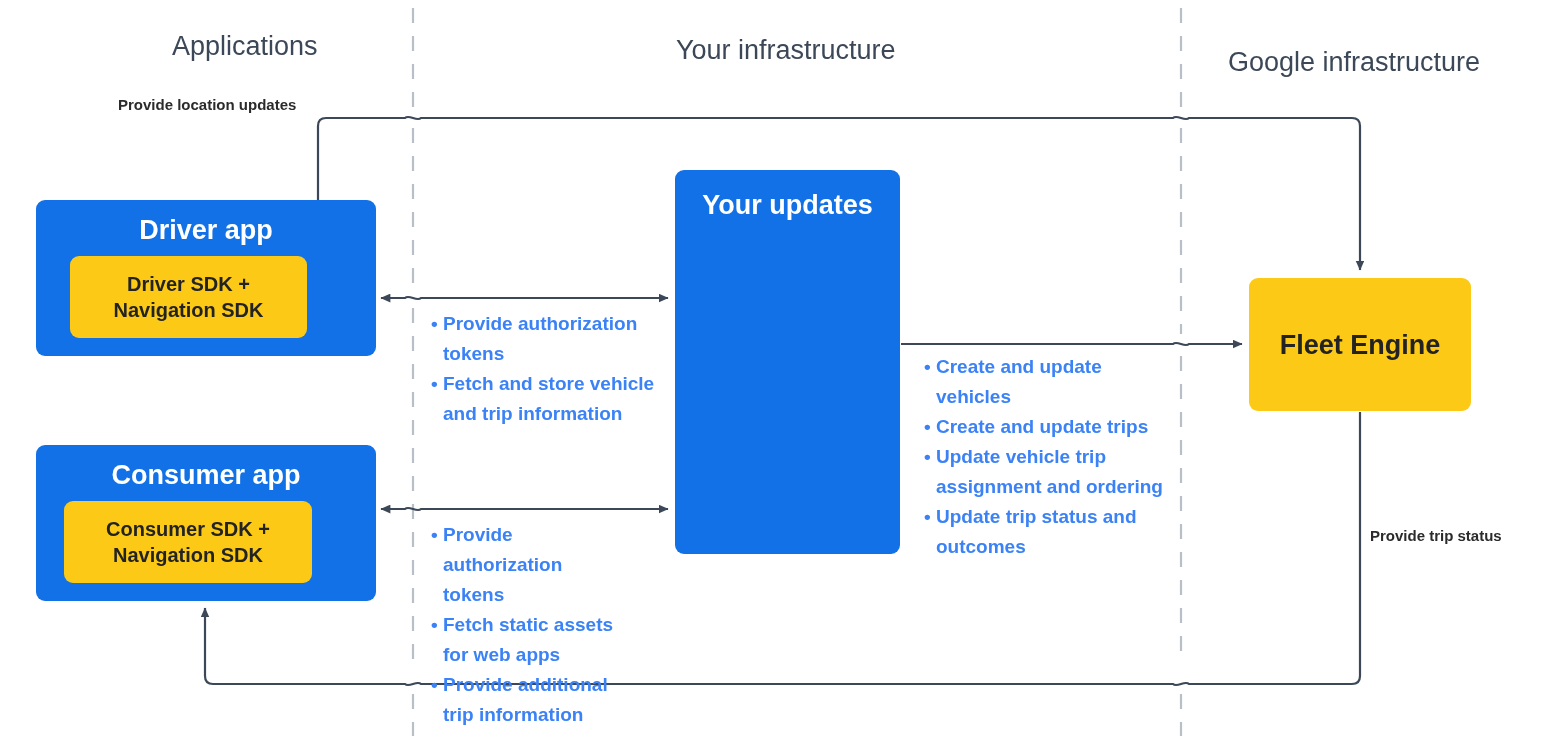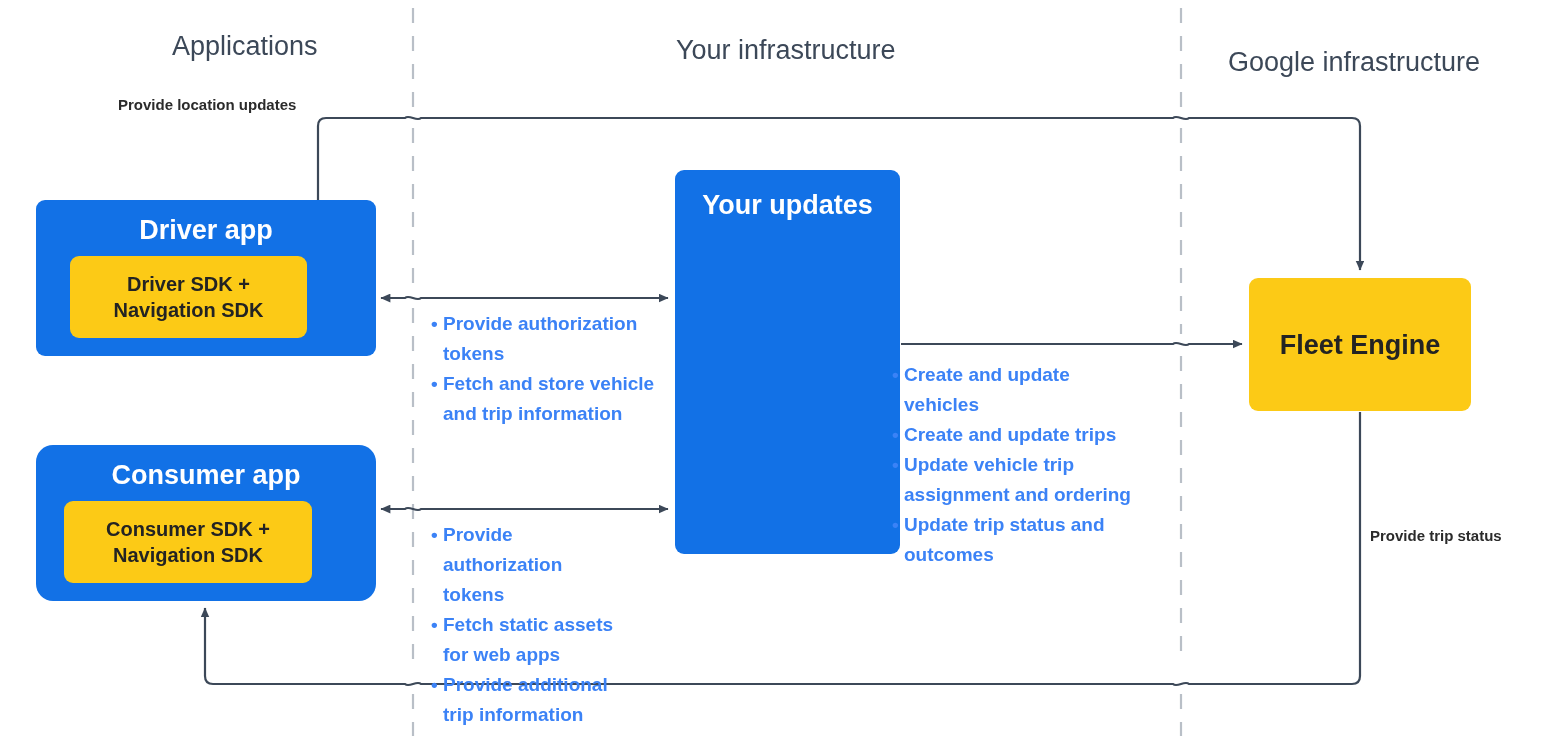--- a/index.html
+++ b/index.html
@@ -167,21 +167,21 @@
 
   <div class="zone-header" style="left:127px; top:31px;margin-left:45px;">Applications</div>
   <div class="zone-header" style="left:676px; top:35px;">Your infrastructure</div>
   <div class="zone-header" style="left:1228px; top:35px;margin-top:12px;">Google infrastructure</div>
 
   <div class="node node-blue" style="left:36px; top:200px; width:340px; height:156px;">
     <div class="node-title-blue" style="top:15px;">Driver app</div>
     <div class="inner-sdk" style="left:34px; top:56px; width:237px; height:82px;">Driver SDK +<br>Navigation SDK</div>
   </div>
 
-  <div class="node node-blue" style="left:36px; top:445px; width:340px; height:156px;border-radius:17px;">
+  <div class="node node-blue" style="left:36px; top:445px; width:340px; height:156px;">
     <div class="node-title-blue" style="top:15px;">Consumer app</div>
     <div class="inner-sdk" style="left:28px; top:56px; width:248px; height:82px;">Consumer SDK +<br>Navigation SDK</div>
   </div>
 
   <div class="node node-blue" style="left:675px; top:170px; width:225px; height:384px;">
     <div class="node-title-blue" style="top:20px;">Your updates</div>
   </div>
 
   <div class="node node-yellow" style="left:1249px; top:278px; width:222px; height:133px;">
     <div class="fleet-label">Fleet Engine</div>
@@ -194,20 +194,20 @@
       <div class="bullet-item">Provide authorization tokens</div>
       <div class="bullet-item">Fetch and store vehicle and trip information</div>
     </div>
 
   <div class="bullet-list" style="left:431px; top:520px; width:185px;">
       <div class="bullet-item">Provide authorization tokens</div>
       <div class="bullet-item">Fetch static assets for web apps</div>
       <div class="bullet-item">Provide additional trip information</div>
     </div>
 
-  <div class="bullet-list" style="left:892px; top:352px; width:250px;margin-top:8px;">
+  <div class="bullet-list" style="left:924px; top:352px; width:250px;">
       <div class="bullet-item">Create and update vehicles</div>
       <div class="bullet-item">Create and update trips</div>
       <div class="bullet-item">Update vehicle trip assignment and ordering</div>
       <div class="bullet-item">Update trip status and outcomes</div>
     </div>
 
 </div>
 
 </body></html>

